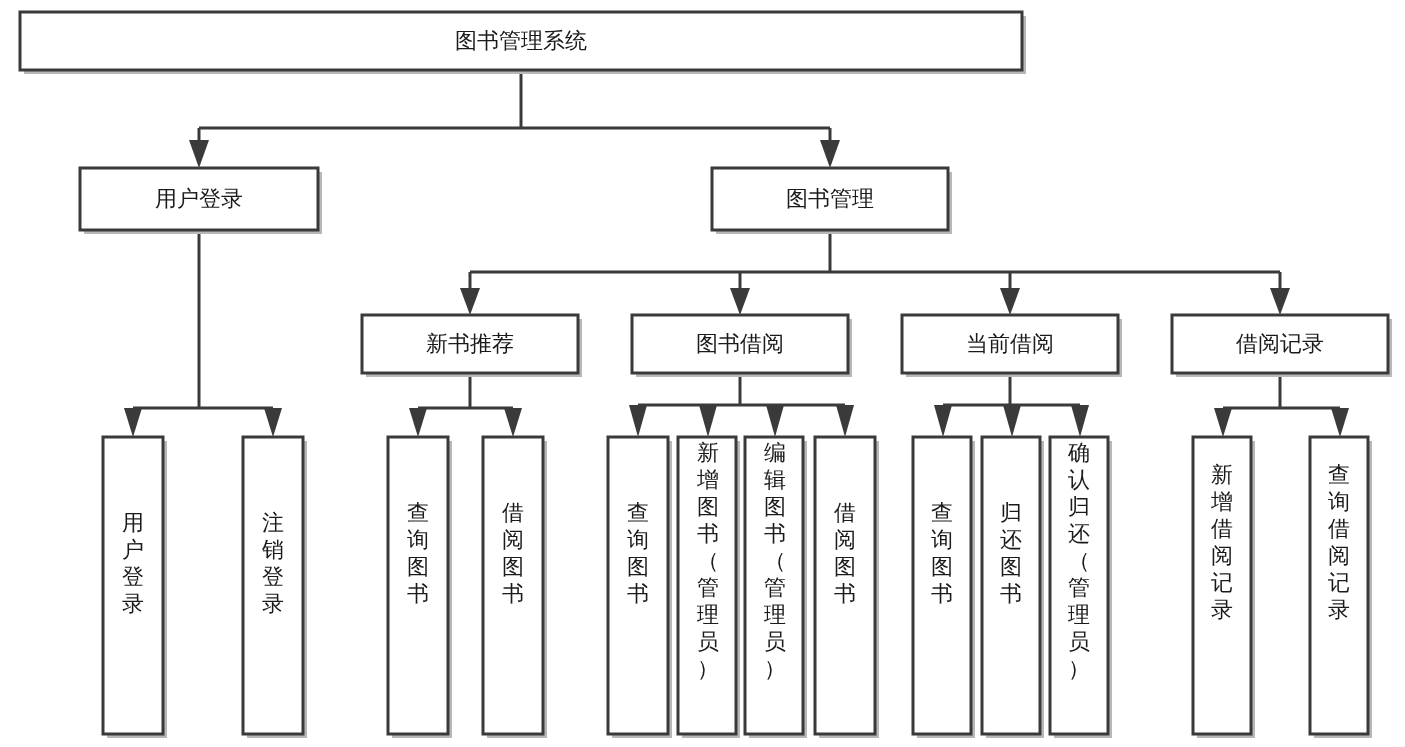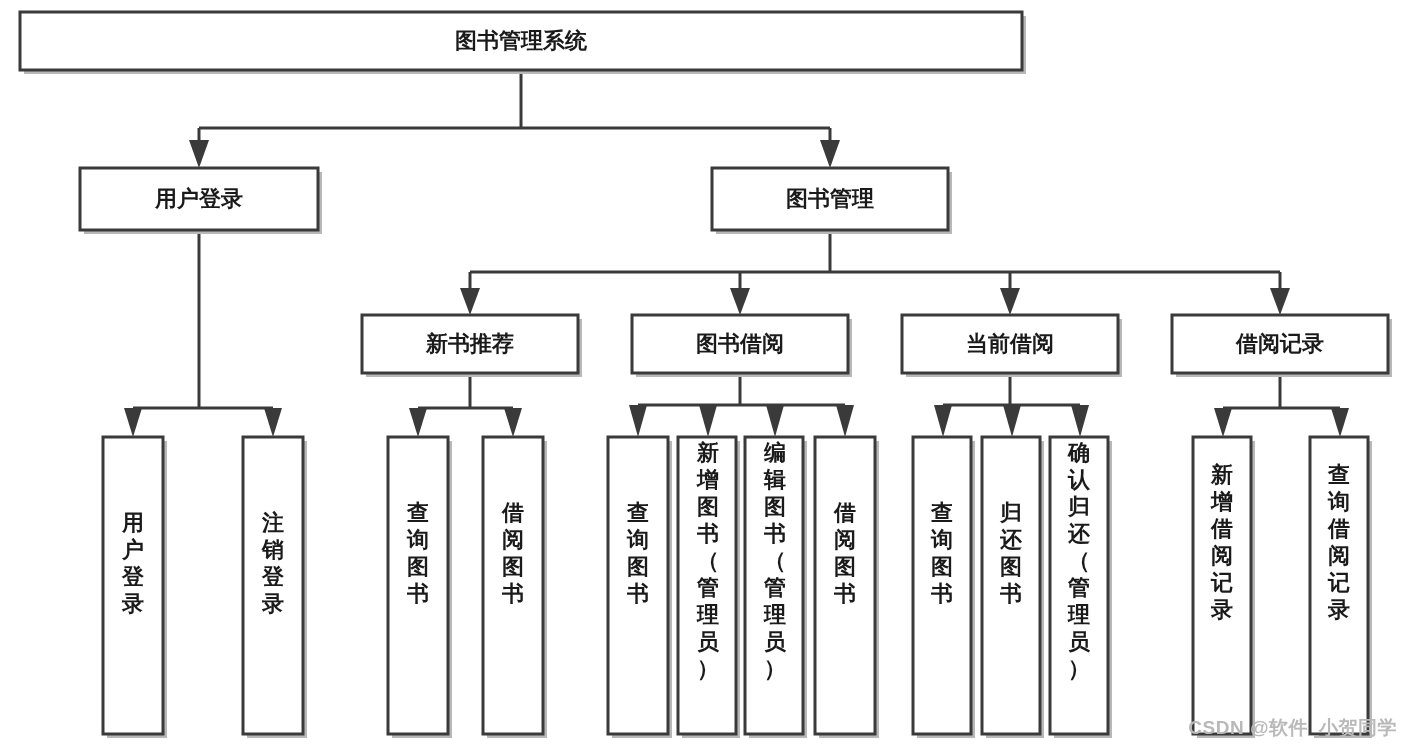--- a/index.html
+++ b/index.html
@@ -10,21 +10,20 @@
   body {
     width: 1405px;
     height: 747px;
     font-family: "Liberation Sans", "DejaVu Sans", sans-serif;
     overflow: hidden;
   }
   #diagram-root {
     position: relative;
     width: 1405px;
     height: 747px;
-    font-weight: bold;
   }
   svg#flow {
     position: absolute;
     top: 0; left: 0;
     width: 1405px;
     height: 747px;
     display: block;
   }
   .node-rect {
     fill: #ffffff;
@@ -233,14 +232,13 @@
       <text class="node-label-v" x="1222" y="482"><tspan x="1222" y="482">新</tspan><tspan x="1222" y="509">增</tspan><tspan x="1222" y="536">借</tspan><tspan x="1222" y="563">阅</tspan><tspan x="1222" y="590">记</tspan><tspan x="1222" y="617">录</tspan></text>
     </g>
     <g>
       <rect class="node-shadow" x="1314" y="441" width="58" height="297"></rect>
       <rect class="node-rect" x="1310" y="437" width="58" height="297"></rect>
       <text class="node-label-v" x="1339" y="482"><tspan x="1339" y="482">查</tspan><tspan x="1339" y="509">询</tspan><tspan x="1339" y="536">借</tspan><tspan x="1339" y="563">阅</tspan><tspan x="1339" y="590">记</tspan><tspan x="1339" y="617">录</tspan></text>
     </g>
 
   </svg>
 
-  <div class="watermark">CSDN @软件_小贺同学</div>
 </div>
 
 </body></html>

